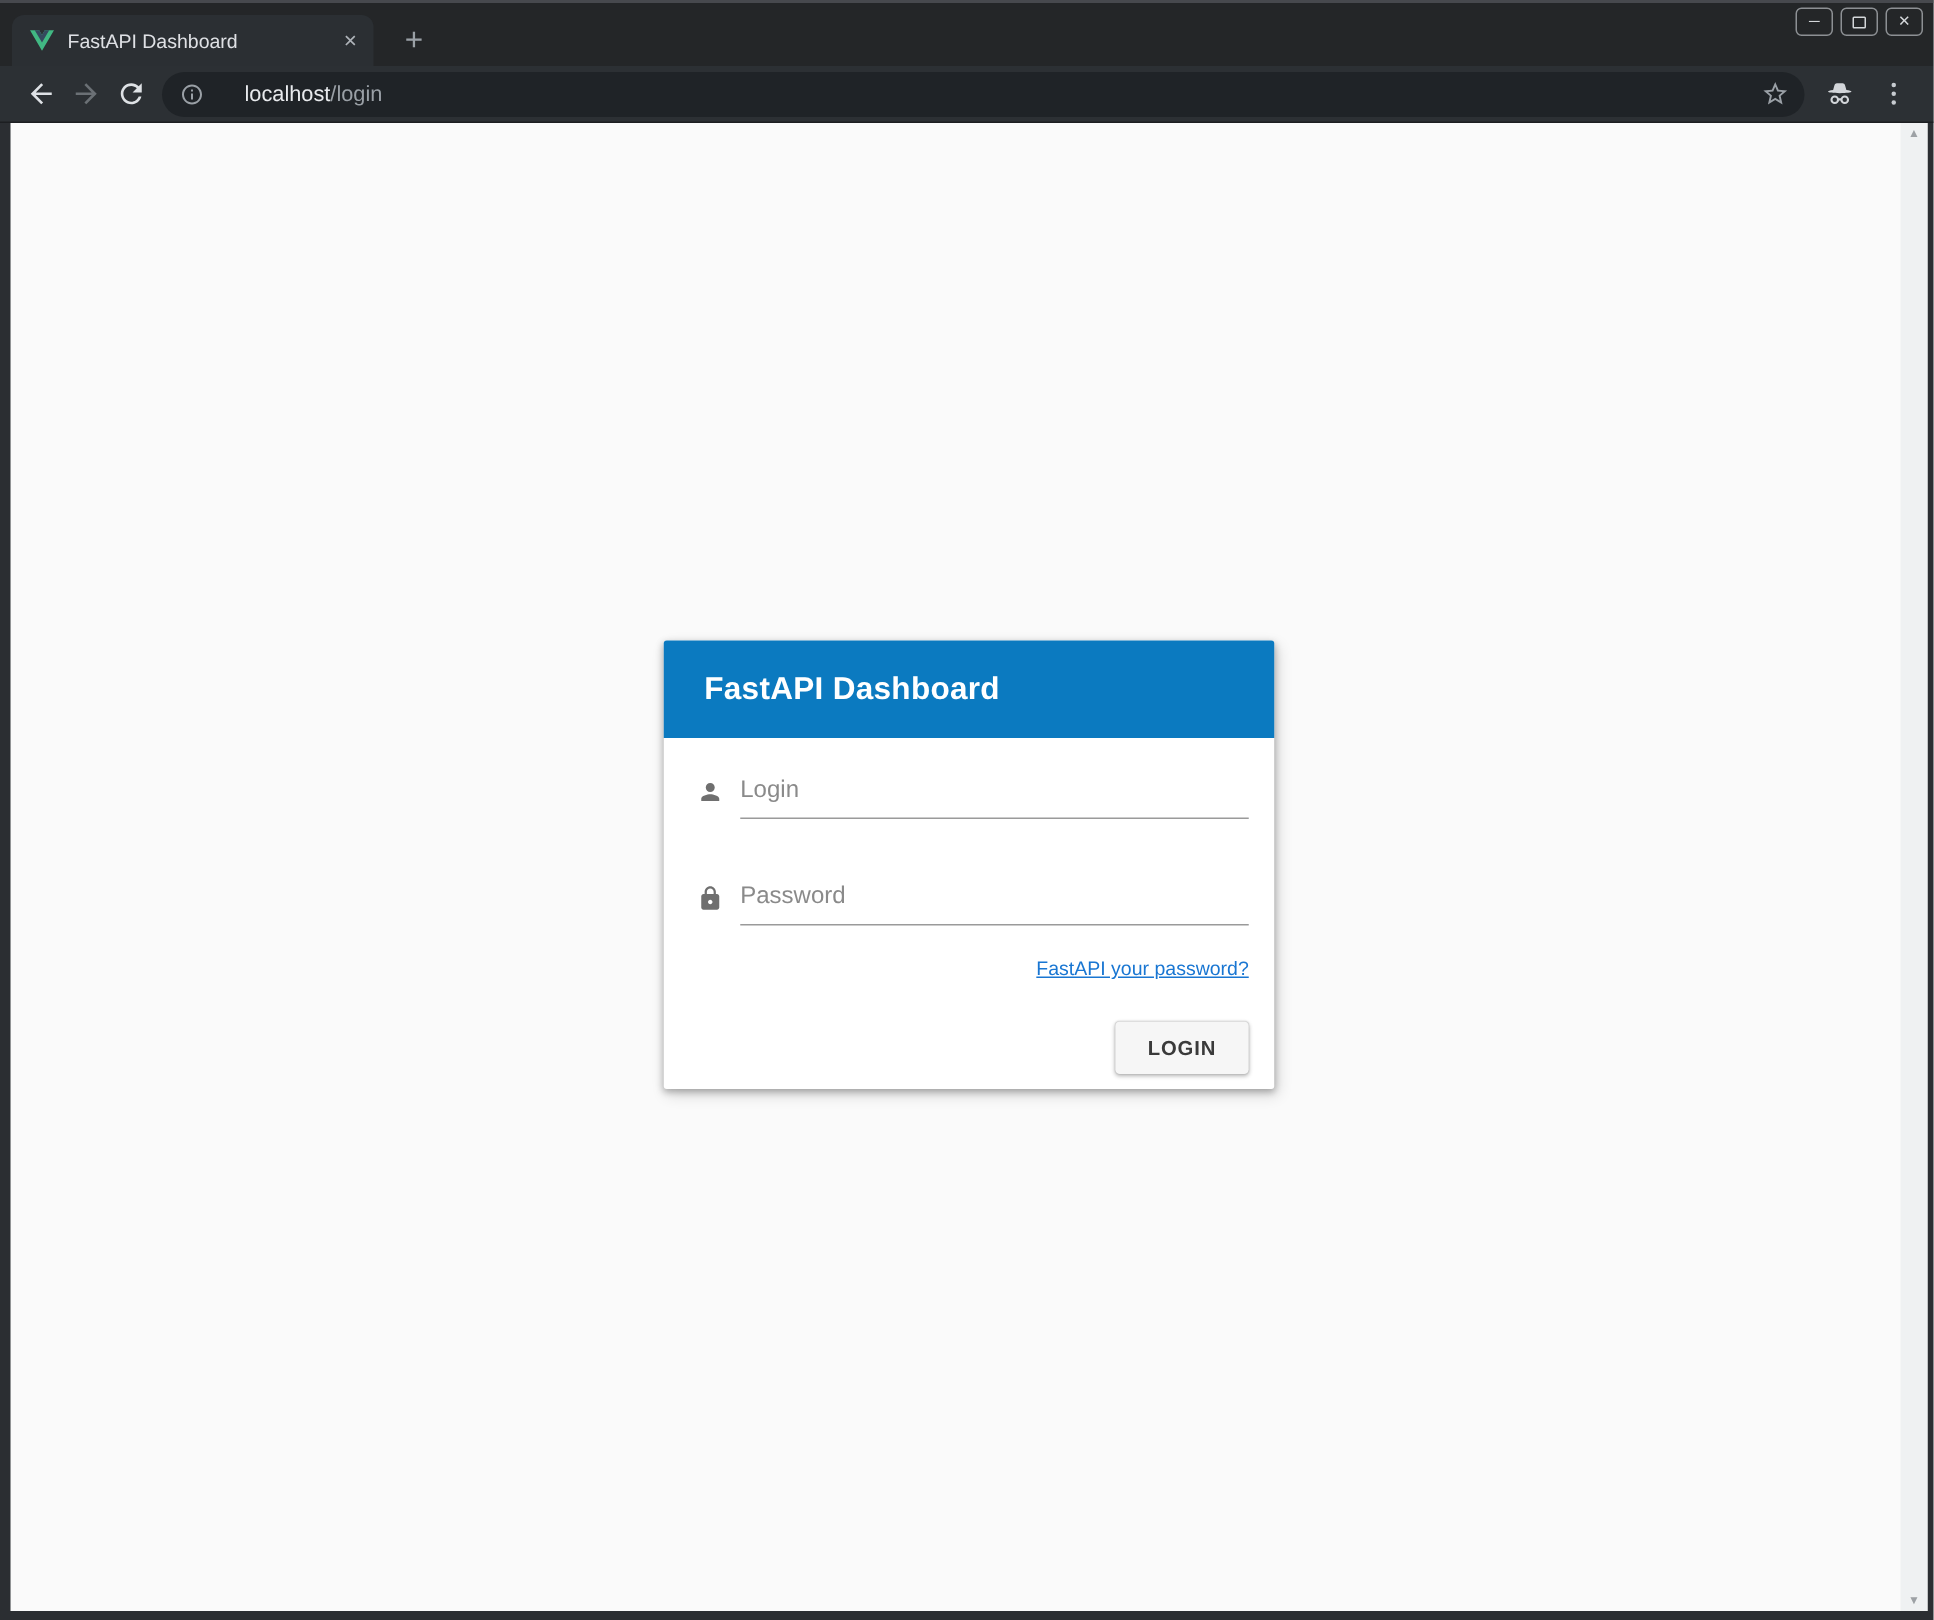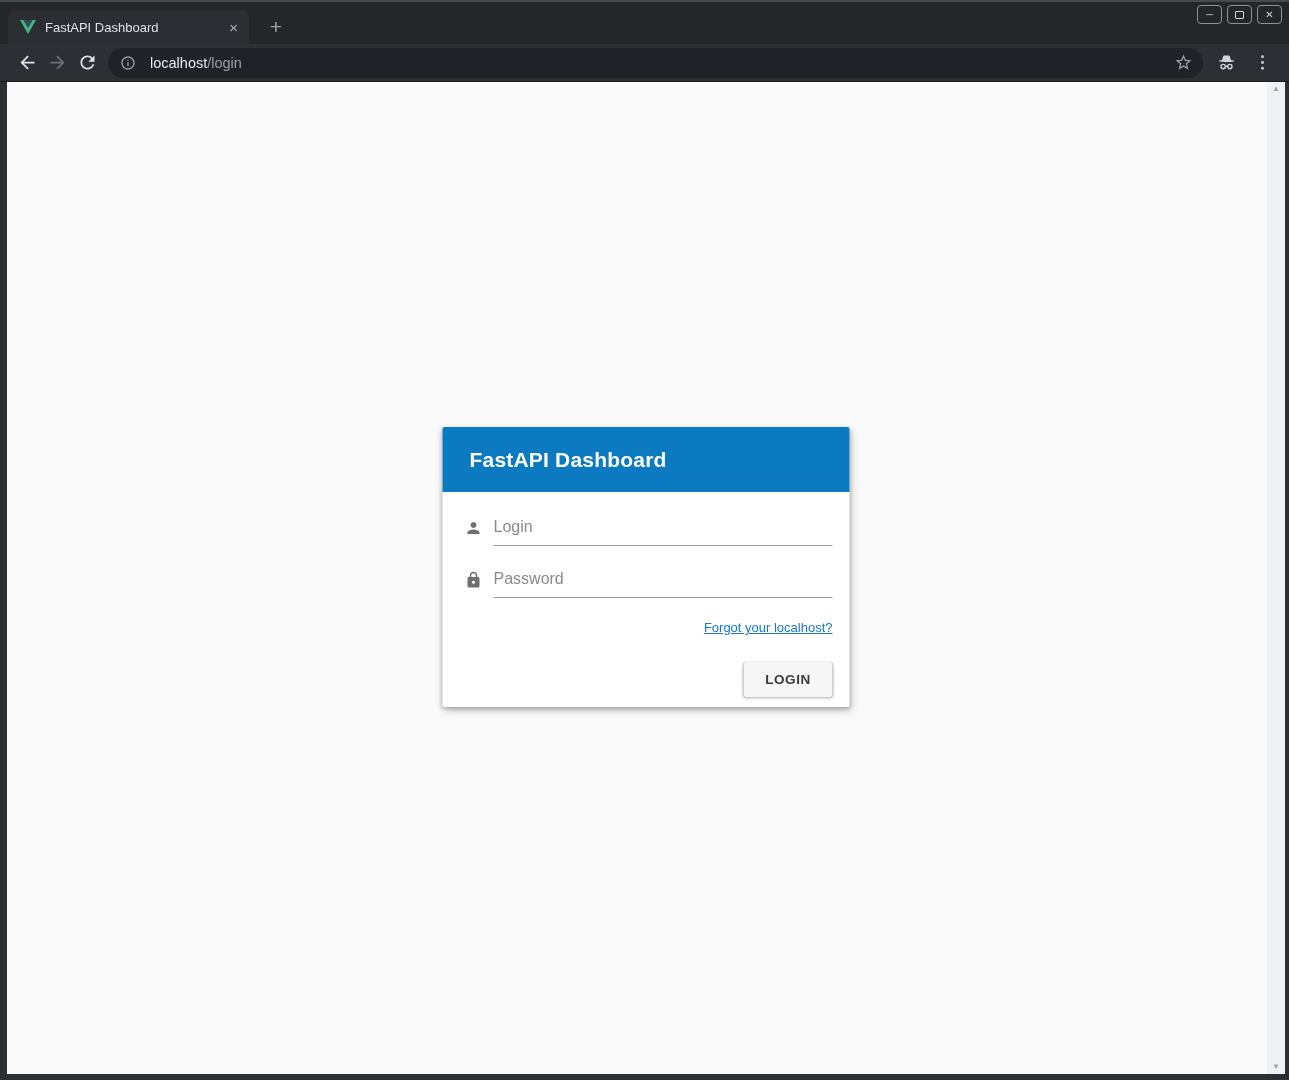--- a/index.html
+++ b/index.html
@@ -47,21 +47,21 @@
     display:flex;align-items:center;padding:0 10px 0 12px;
     border-bottom:1px solid #1c1e21;
   }
   .nav-btn{width:30px;height:30px;display:flex;align-items:center;justify-content:center;border-radius:50%;}
   .nav-btn svg{width:21px;height:21px;}
   .icon-bright{fill:#dee1e5;}
   .icon-dim{fill:#6b7075;}
   .icon-gray{fill:#9aa0a6;}
   .omnibox{
     flex:1;height:30px;background:var(--omnibox-bg);border-radius:15px;
-    display:flex;align-items:center;margin:0 8px 0 6px;padding:0 10px 0 12px;gap:14px;text-align:center;
+    display:flex;align-items:center;margin:0 8px 0 6px;padding:0 10px 0 12px;gap:27px;text-align:center;
   }
   .omnibox svg{flex-shrink:0;}
   .url-text{font-size:14.5px;white-space:nowrap;}
   .url-host{color:#e8eaed;}
   .url-path{color:#9aa0a6;}
   .omnibox-spacer{flex:1;}
   .toolbar-right{display:flex;align-items:center;gap:6px;padding-right:2px;}
   
   .page{
     position:absolute;top:82px;left:7px;right:4px;bottom:6px;
@@ -79,21 +79,21 @@
     width:407px;background:#ffffff;border-radius:2px;
     box-shadow:0 2px 5px rgba(0,0,0,.28),2px 4px 10px rgba(0,0,0,.14);
   }
   .card-header{
     height:65px;background:var(--header-blue);border-radius:2px 2px 0 0;
     display:flex;align-items:center;padding-left:27px;
   }
   .card-title{color:#ffffff;font-size:21px;font-weight:700;letter-spacing:.2px;}
   .card-body{padding:20px 17px 10px 22px;}
   .field-row{display:flex;align-items:flex-end;}
-  .field-row + .field-row{margin-top:18px;}
+  .field-row + .field-row{margin-top:37px;}
   .field-icon{width:18px;height:18px;margin:0 11px 9px 0;flex-shrink:0;}
   .field-icon svg{width:18px;height:18px;fill:#6f6f6f;display:block;}
   .input-wrap{flex:1;border-bottom:1px solid #9a9a9a;}
   .input-wrap input{
     width:100%;border:none;outline:none;background:transparent;
     font-family:"Liberation Sans",sans-serif;font-size:16px;color:#333;
     padding:6px 0 9px;
   }
   .input-wrap input::placeholder{color:#8a8a8a;opacity:1;}
   .forgot-row{text-align:right;margin-top:20px;}
@@ -194,21 +194,21 @@
         <span class="field-icon">
           <svg viewBox="0 0 24 24">
               <path d="M18 8h-1V6c0-2.76-2.24-5-5-5S7 3.24 7 6v2H6c-1.1 0-2 .9-2 2v10c0 1.1.9 2 2 2h12c1.1 0 2-.9 2-2V10c0-1.1-.9-2-2-2zm-6 9c-1.1 0-2-.9-2-2s.9-2 2-2 2 .9 2 2-.9 2-2 2zM9 8V6c0-1.66 1.34-3 3-3s3 1.34 3 3v2H9z"></path>
             </svg>
         </span>
         <span class="input-wrap">
           <input type="password" placeholder="Password" style="">
         </span>
       </div>
       <div class="forgot-row">
-        <a href="#" class="forgot-link">Forgot your localhost?</a>
+        <a href="#" class="forgot-link">FastAPI your password?</a>
       </div>
       <div class="actions">
         <button class="login-btn">LOGIN</button>
       </div>
     </div>
   </div>
 
   <div class="scrollbar">
     <span class="scroll-arrow">▲</span>
     <span class="scroll-arrow">▼</span>

